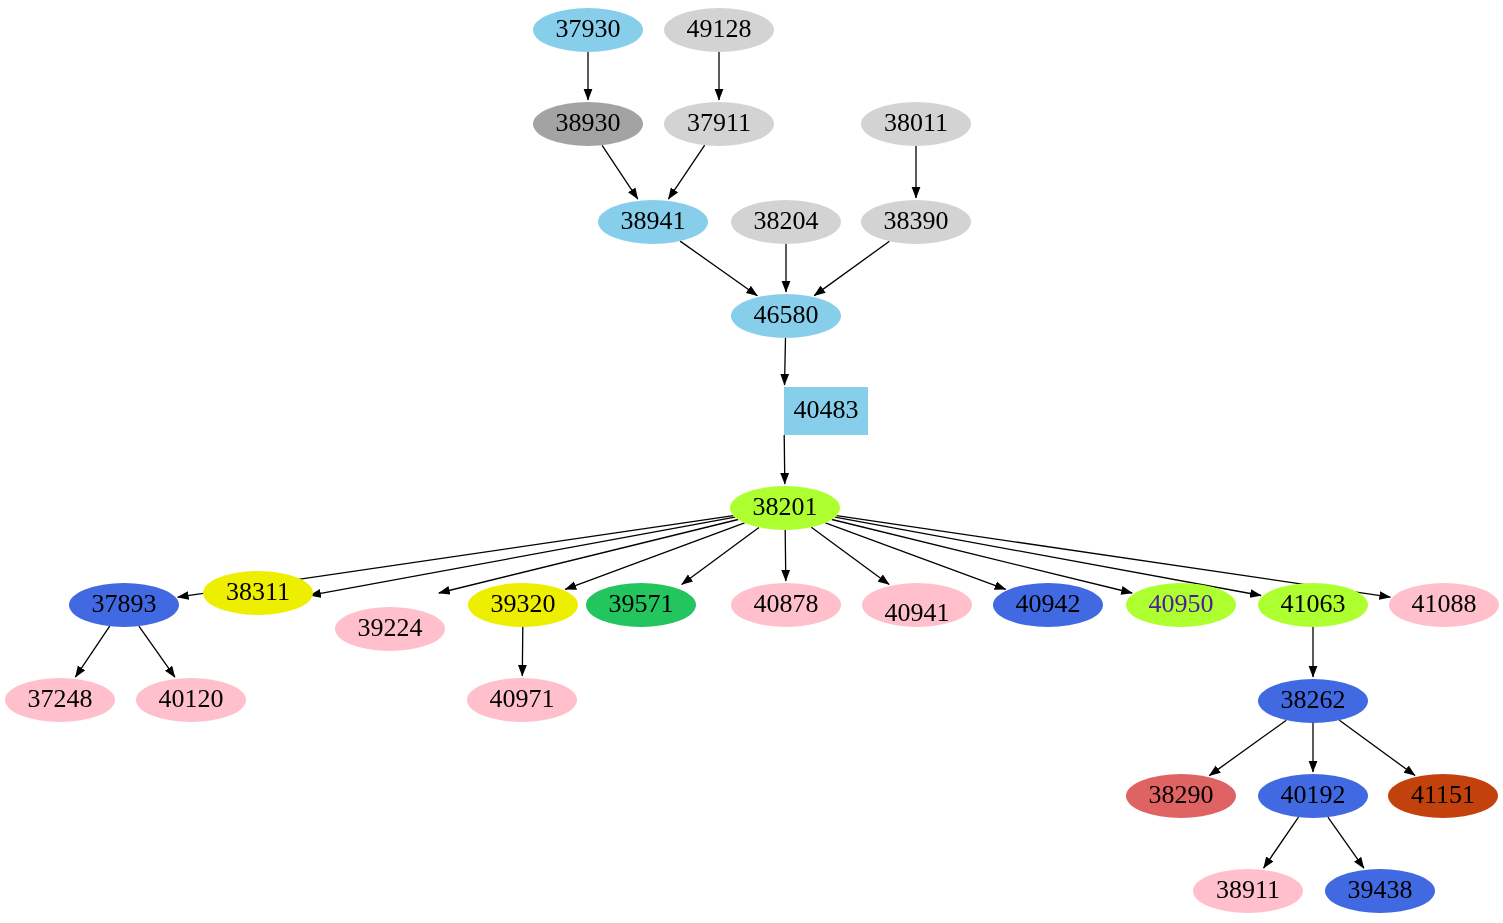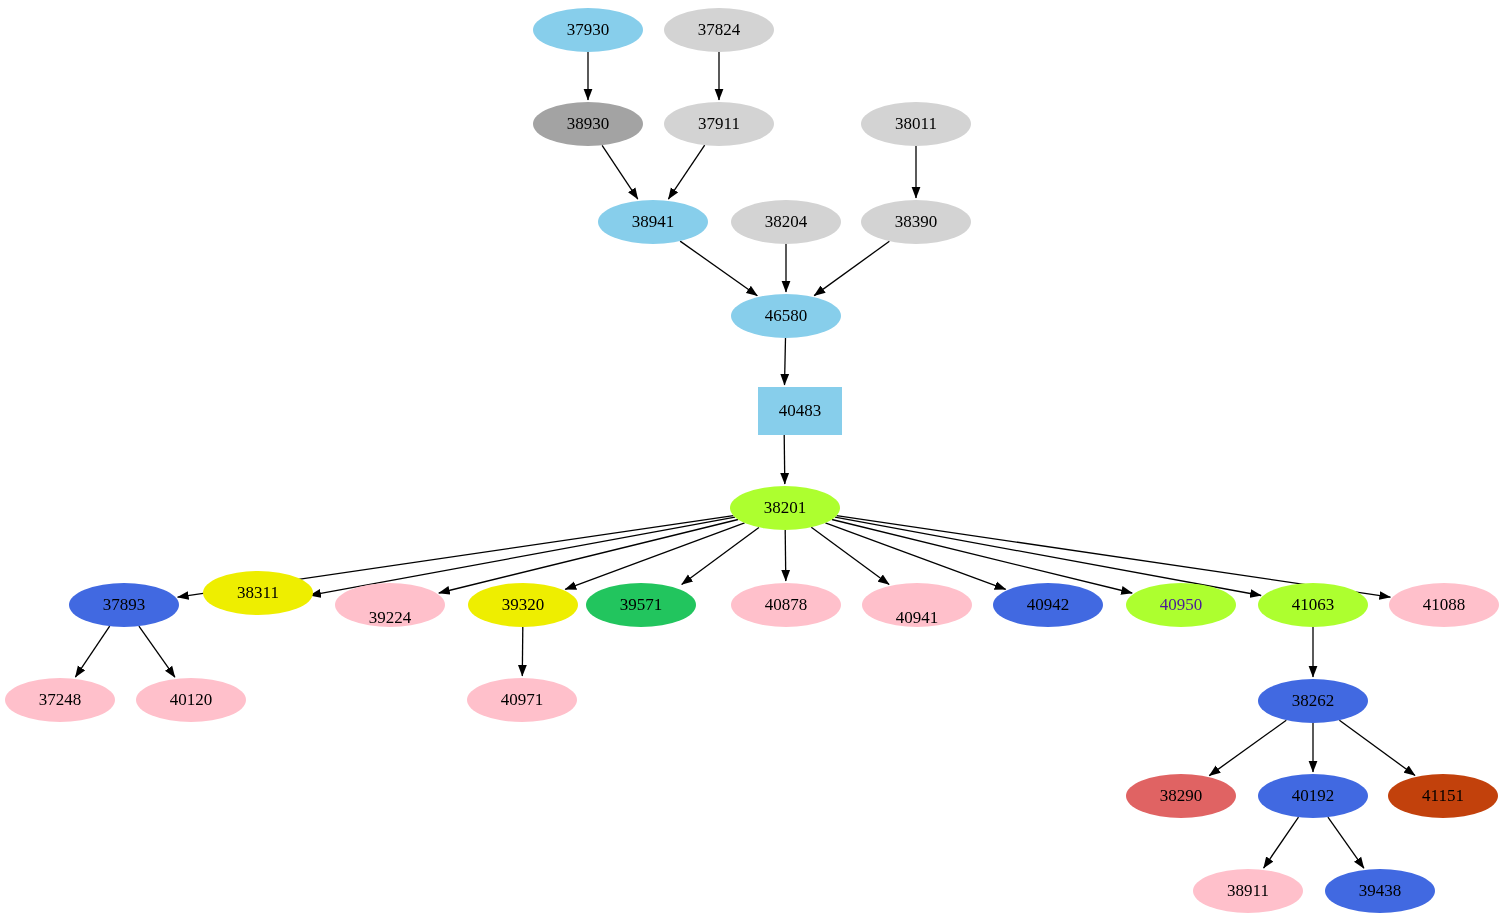--- a/index.html
+++ b/index.html
@@ -22,21 +22,21 @@
     width: 1503px;
     height: 923px;
   }
   .node {
     position: absolute;
     display: flex;
     align-items: center;
     justify-content: center;
     box-sizing: border-box;
     color: #000000;
-    font-size: 17px;
+    font-size: 26px;
     line-height: 1;
     white-space: nowrap;
   }
   .node.ellipse { border-radius: 50%; }
   .node.rect { border-radius: 0; }
   .node-label {
     position: relative;
     top: -1px;
   }
 </style>
@@ -81,21 +81,21 @@
         <line x1="1339.4" y1="720.3" x2="1415.0" y2="775.5" stroke="#000000" stroke-width="1.3" marker-end="url(#arrowhead)"></line>
         <line x1="1298.5" y1="817.2" x2="1263.6" y2="868.1" stroke="#000000" stroke-width="1.3" marker-end="url(#arrowhead)"></line>
         <line x1="1327.9" y1="817.2" x2="1363.9" y2="868.2" stroke="#000000" stroke-width="1.3" marker-end="url(#arrowhead)"></line>
       </g>
   </svg>
   <div id="node-layer">
       <div class="node ellipse" style="left: 533px; top: 8px; width: 110px; height: 44px; background: rgb(135, 206, 235); color: rgb(0, 0, 0);">
         <span class="node-label">37930</span>
       </div>
       <div class="node ellipse" style="left: 664px; top: 8px; width: 110px; height: 44px; background: rgb(211, 211, 211); color: rgb(0, 0, 0);">
-        <span class="node-label">37824</span>
+        <span class="node-label">49128</span>
       </div>
       <div class="node ellipse" style="left: 533px; top: 102px; width: 110px; height: 44px; background: #a3a3a3; color: rgb(0, 0, 0);">
         <span class="node-label">38930</span>
       </div>
       <div class="node ellipse" style="left: 664px; top: 102px; width: 110px; height: 44px; background: rgb(211, 211, 211); color: rgb(0, 0, 0);">
         <span class="node-label">37911</span>
       </div>
       <div class="node ellipse" style="left: 861px; top: 102px; width: 110px; height: 44px; background: rgb(211, 211, 211); color: rgb(0, 0, 0);">
         <span class="node-label">38011</span>
       </div>
@@ -104,33 +104,33 @@
       </div>
       <div class="node ellipse" style="left: 731px; top: 200px; width: 110px; height: 44px; background: rgb(211, 211, 211); color: rgb(0, 0, 0);">
         <span class="node-label">38204</span>
       </div>
       <div class="node ellipse" style="left: 861px; top: 200px; width: 110px; height: 44px; background: rgb(211, 211, 211); color: rgb(0, 0, 0);">
         <span class="node-label">38390</span>
       </div>
       <div class="node ellipse" style="left: 731px; top: 294px; width: 110px; height: 44px; background: rgb(135, 206, 235); color: rgb(0, 0, 0);">
         <span class="node-label">46580</span>
       </div>
-      <div class="node rect" style="left: 758px; top: 387px; width: 84px; height: 48px; background: rgb(135, 206, 235); color: rgb(0, 0, 0);">
+      <div class="node rect" style="left: 784px; top: 387px; width: 84px; height: 48px; background: rgb(135, 206, 235); color: rgb(0, 0, 0);">
         <span class="node-label">40483</span>
       </div>
       <div class="node ellipse" style="left: 730px; top: 486px; width: 110px; height: 44px; background: rgb(173, 255, 47); color: rgb(0, 0, 0);">
         <span class="node-label">38201</span>
       </div>
       <div class="node ellipse" style="left: 69px; top: 583px; width: 110px; height: 44px; background: rgb(65, 105, 225); color: rgb(0, 0, 0);">
         <span class="node-label">37893</span>
       </div>
       <div class="node ellipse" style="left: 203px; top: 571px; width: 110px; height: 44px; background: rgb(238, 238, 0); color: rgb(0, 0, 0);">
         <span class="node-label">38311</span>
       </div>
-      <div class="node ellipse" style="left: 335px; top: 583px; width: 110px; height: 44px; background: rgb(255, 192, 203); color: rgb(0, 0, 0); align-items: flex-end;">
+      <div class="node ellipse" style="left: 335px; top: 607px; width: 110px; height: 44px; background: rgb(255, 192, 203); color: rgb(0, 0, 0);">
         <span class="node-label">39224</span>
       </div>
       <div class="node ellipse" style="left: 468px; top: 583px; width: 110px; height: 44px; background: rgb(238, 238, 0); color: rgb(0, 0, 0);">
         <span class="node-label">39320</span>
       </div>
       <div class="node ellipse" style="left: 586px; top: 583px; width: 110px; height: 44px; background: #22c55e; color: rgb(0, 0, 0);">
         <span class="node-label">39571</span>
       </div>
       <div class="node ellipse" style="left: 731px; top: 583px; width: 110px; height: 44px; background: rgb(255, 192, 203); color: rgb(0, 0, 0);">
         <span class="node-label">40878</span>

